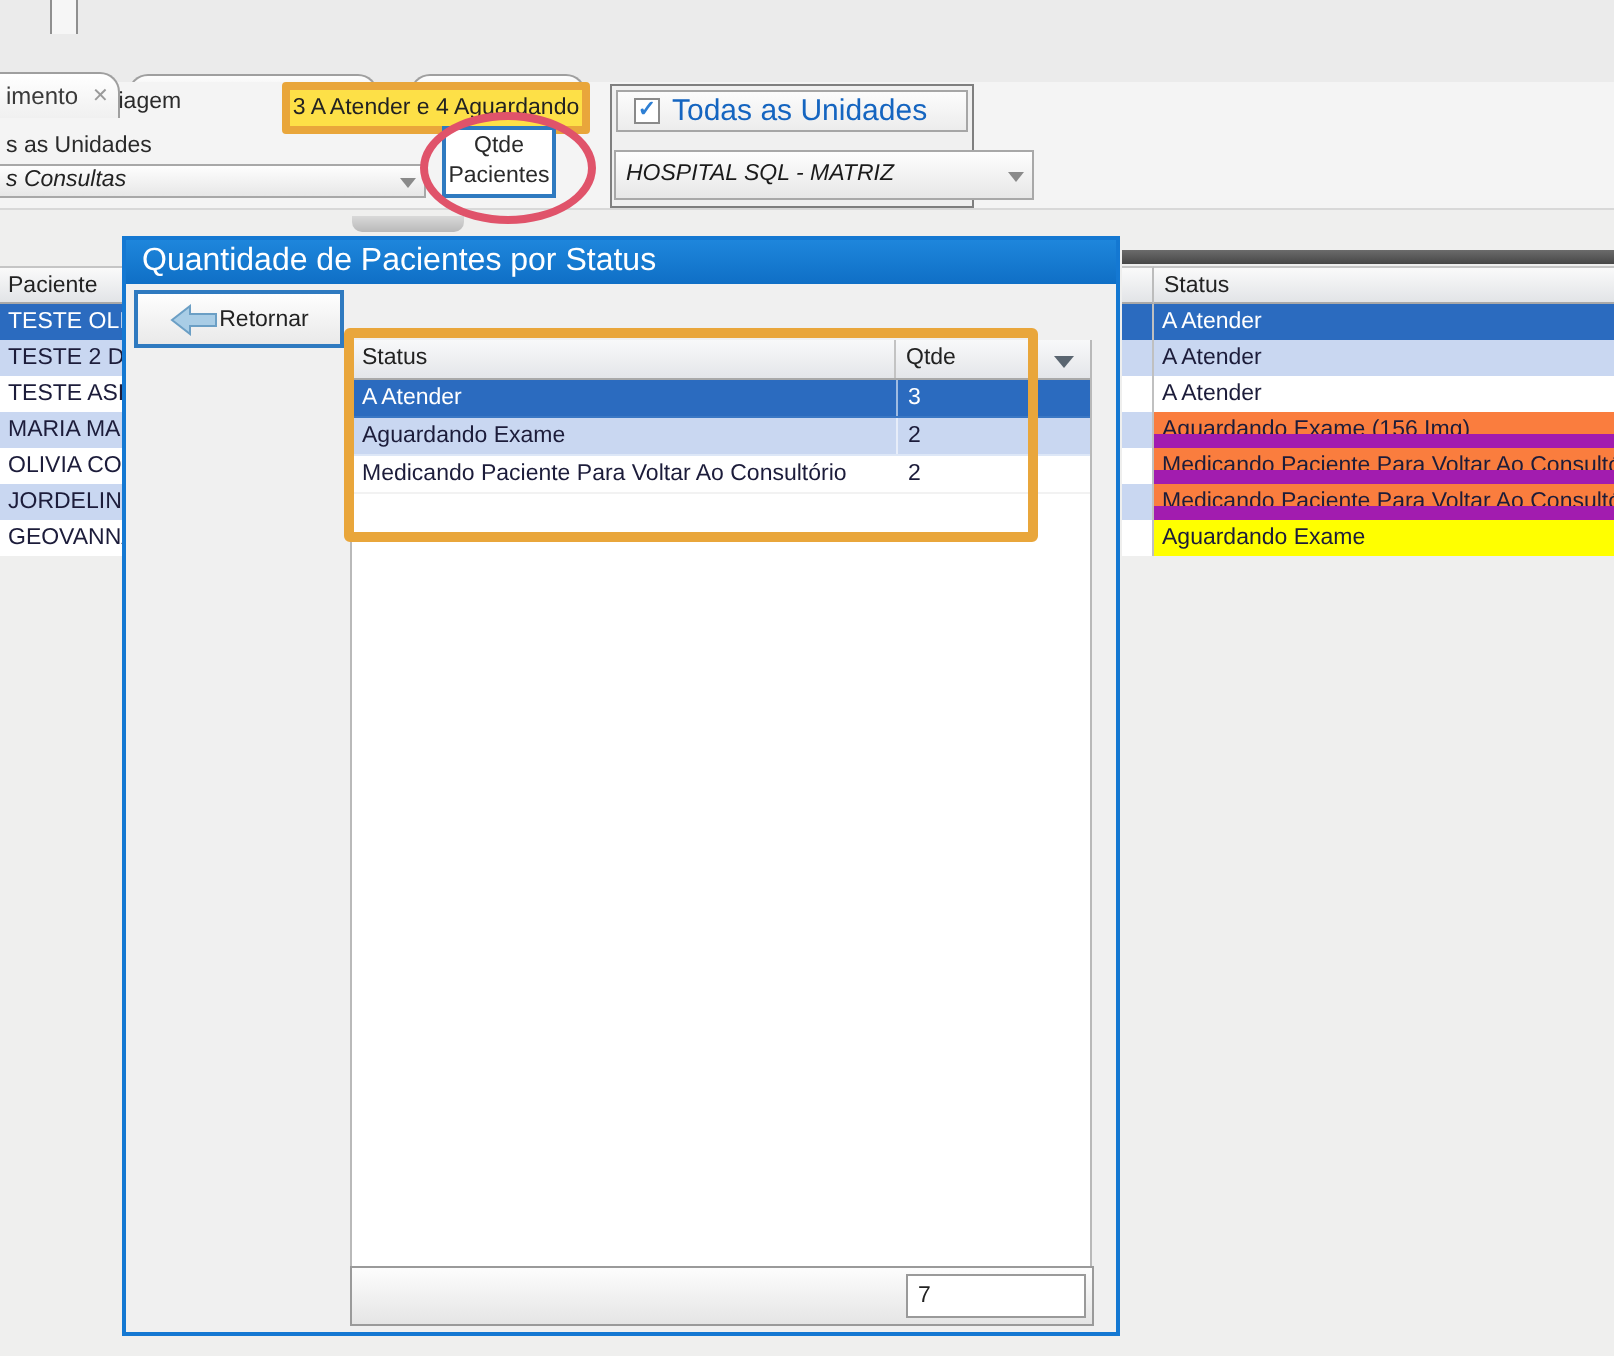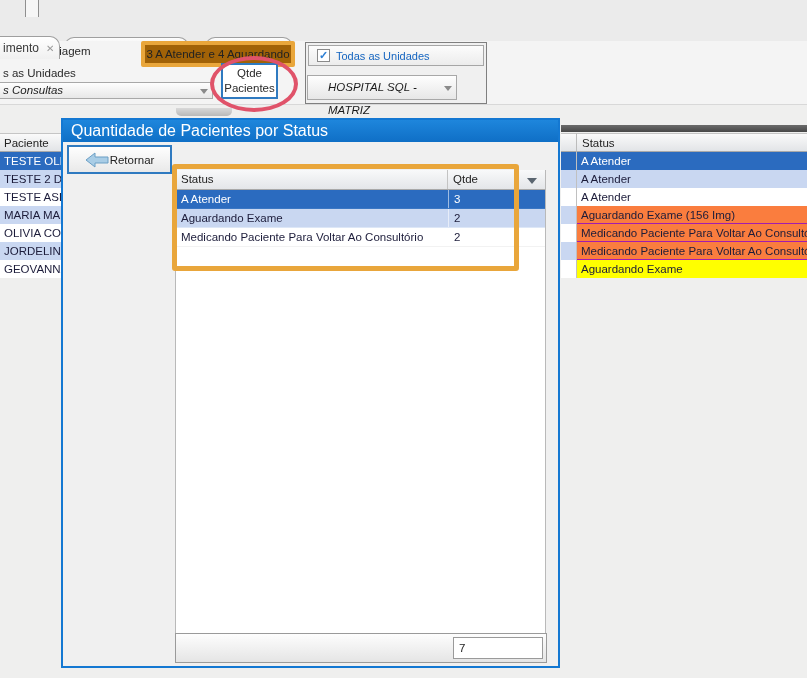--- a/index.html
+++ b/index.html
@@ -25,47 +25,47 @@
     background:linear-gradient(#d9d9d9,#b9b9b9); border-radius:0 0 5px 5px; }
   
   .menu-line { position:absolute; left:3px; color:#2a2a2a; font-size:11.5px; white-space:nowrap; }
   .combo { border:1px solid #a8a8a8; background:linear-gradient(#fefefe,#e7e7e7); position:absolute;font-style:italic; }
   .combo .arrow { position:absolute; right:4px; top:50%; margin-top:-2px; width:0; height:0;
     border-left:4px solid transparent; border-right:4px solid transparent; border-top:5px solid #8a8a8a; }
   .combo-left { left:0; top:82px; width:213px; height:17px; border-left:none; line-height:15px; padding-left:3px; font-size:11.5px; }
   
   .counter-box { position:absolute; left:141px; top:41px; width:154px; height:26px;
     border:4px solid #e9a63b; border-radius:2px; display:flex; align-items:center; justify-content:center;
-    font-size:11.5px; color:#222; background:#a16207; z-index:5; }
+    font-size:11.5px; color:#222; background:#fde047; z-index:5; }
   .qtde-btn { position:absolute; left:221px; top:63px; width:57px; height:36px; background:#fff;
     border:2px solid #2f7ac0; display:flex; flex-direction:column; align-items:center; justify-content:center;
     line-height:1.3; font-size:11.5px; color:#2a2a2a; z-index:5; }
   .red-ellipse { position:absolute; left:210px; top:56px; width:88px; height:56px;
     border:4px solid #e0536a; border-radius:50%; z-index:40; pointer-events:none; }
   
   .units-panel { position:absolute; left:305px; top:42px; width:182px; height:62px;
     border:1px solid #7f7f7f; background:#f0f0f0; }
   .units-check-row { position:absolute; left:2px; top:2px; right:2px; height:21px;
     border:1px solid #a6a6a6; background:linear-gradient(#fcfcfc,#ececec);
     display:flex; align-items:center; gap:6px; padding-left:8px; }
   .checkbox { width:13px; height:13px; border:1px solid #8a8a8a; background:#fff;
     font-size:11px; line-height:11px; text-align:center; color:#2e7fd4; font-weight:bold; }
-  .units-label { color:#1565c0; font-size:11px; }
-  .units-combo { left:1px; top:32px; width:150px; height:25px; line-height:23px; padding-left:20px;
+  .units-label { color:#1565c0; font-size:15px; }
+  .units-combo { left:1px; top:32px; width:210px; height:25px; line-height:23px; padding-left:5px;
     font-size:11.5px; color:#1a1a1a; }
   
   .pgrid { position:absolute; left:0; top:133px; width:61px; height:146px; overflow:hidden; }
   .grid-header { background:linear-gradient(#fafafa,#e2e4e7); border-top:1px solid #c5c5c5;
     border-bottom:1px solid #a9a9a9; height:19px; line-height:18px; padding-left:4px;
     font-size:11.5px; color:#222; white-space:nowrap; }
   .grow { height:18px; line-height:18px; padding-left:4px; white-space:nowrap; font-size:11.5px; color:#1c1c3a; }
   .row-sel   { background:#2b6bbf; color:#fff !important; }
   .row-alt   { background:#c9d7f1; }
   .row-plain { background:#ffffff; }
-  .row-orange{ background:#fa7d3e; border-bottom:1px solid #a21caf; }
+  .row-orange{ background:#fa7d3e; border-bottom:7px solid #a21caf; }
   .row-yellow{ background:#ffff00; }
   
   .sgrid { position:absolute; left:561px; top:125px; width:246px; height:158px; }
   .sgrid .dark-band { position:absolute; left:0; top:0; width:246px; height:7px;
     background:linear-gradient(#6b6b6b,#474747); }
   .sgrid .hdr { position:absolute; left:0; top:8px; width:246px; height:19px; display:flex; }
   .sgrid .hdr .stripcell { width:16px; border-right:1px solid #bcbcbc; }
   .sgrid .hdr .labelcell { flex:1; padding-left:5px; }
   .srow { position:absolute; left:0; width:246px; height:18px; display:flex; }
   .srow .strip { width:16px; height:18px; border-right:1px solid #c0c0c0; }

